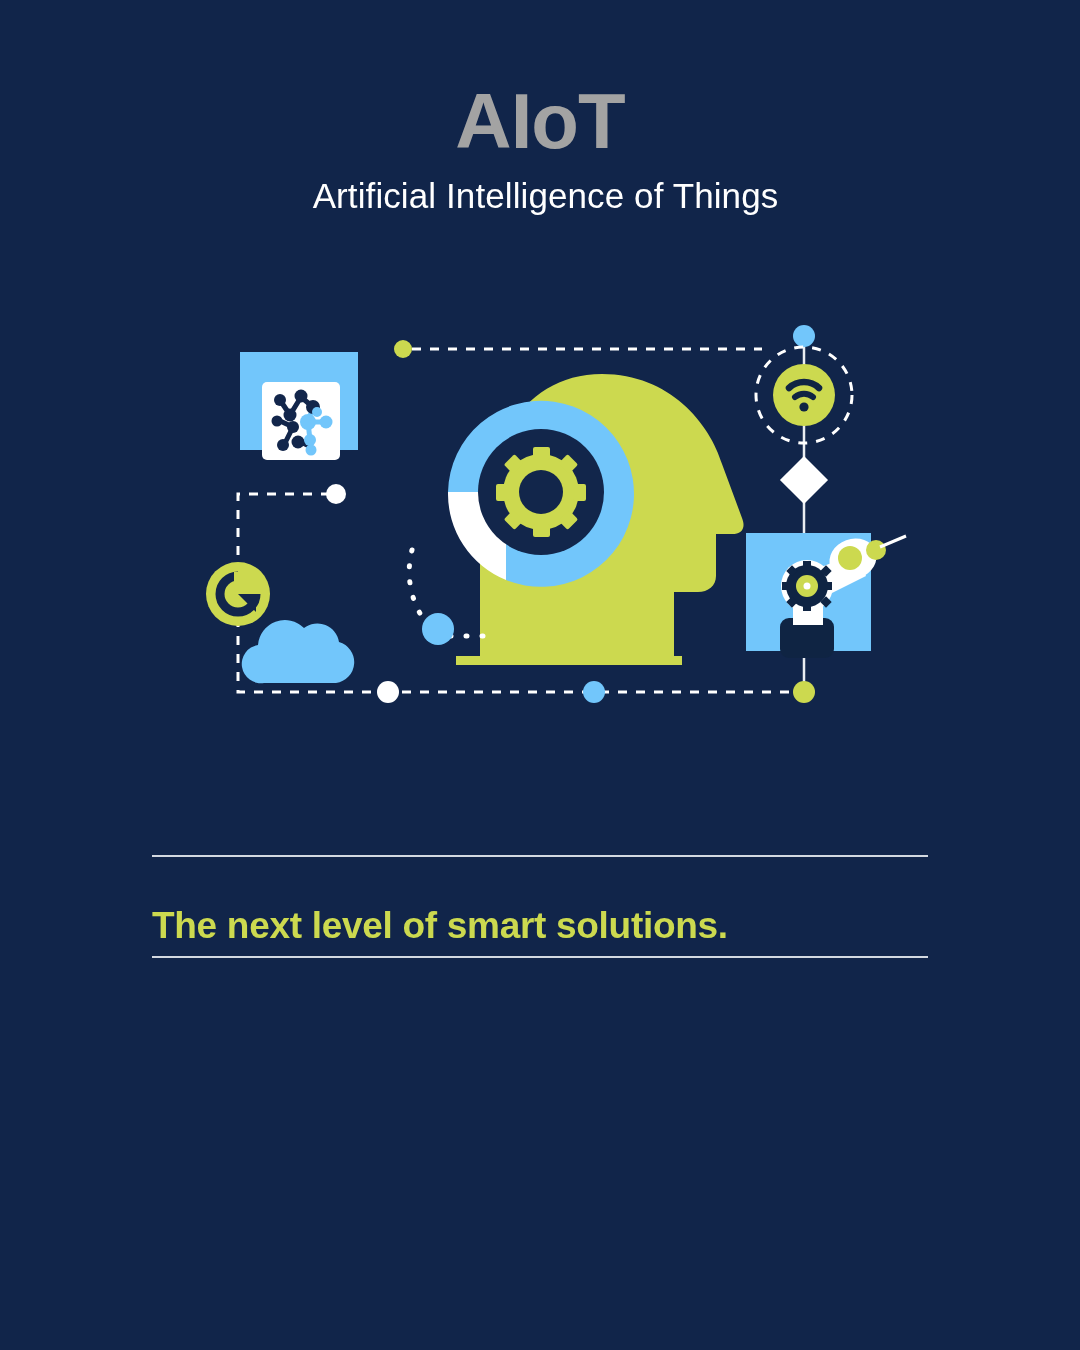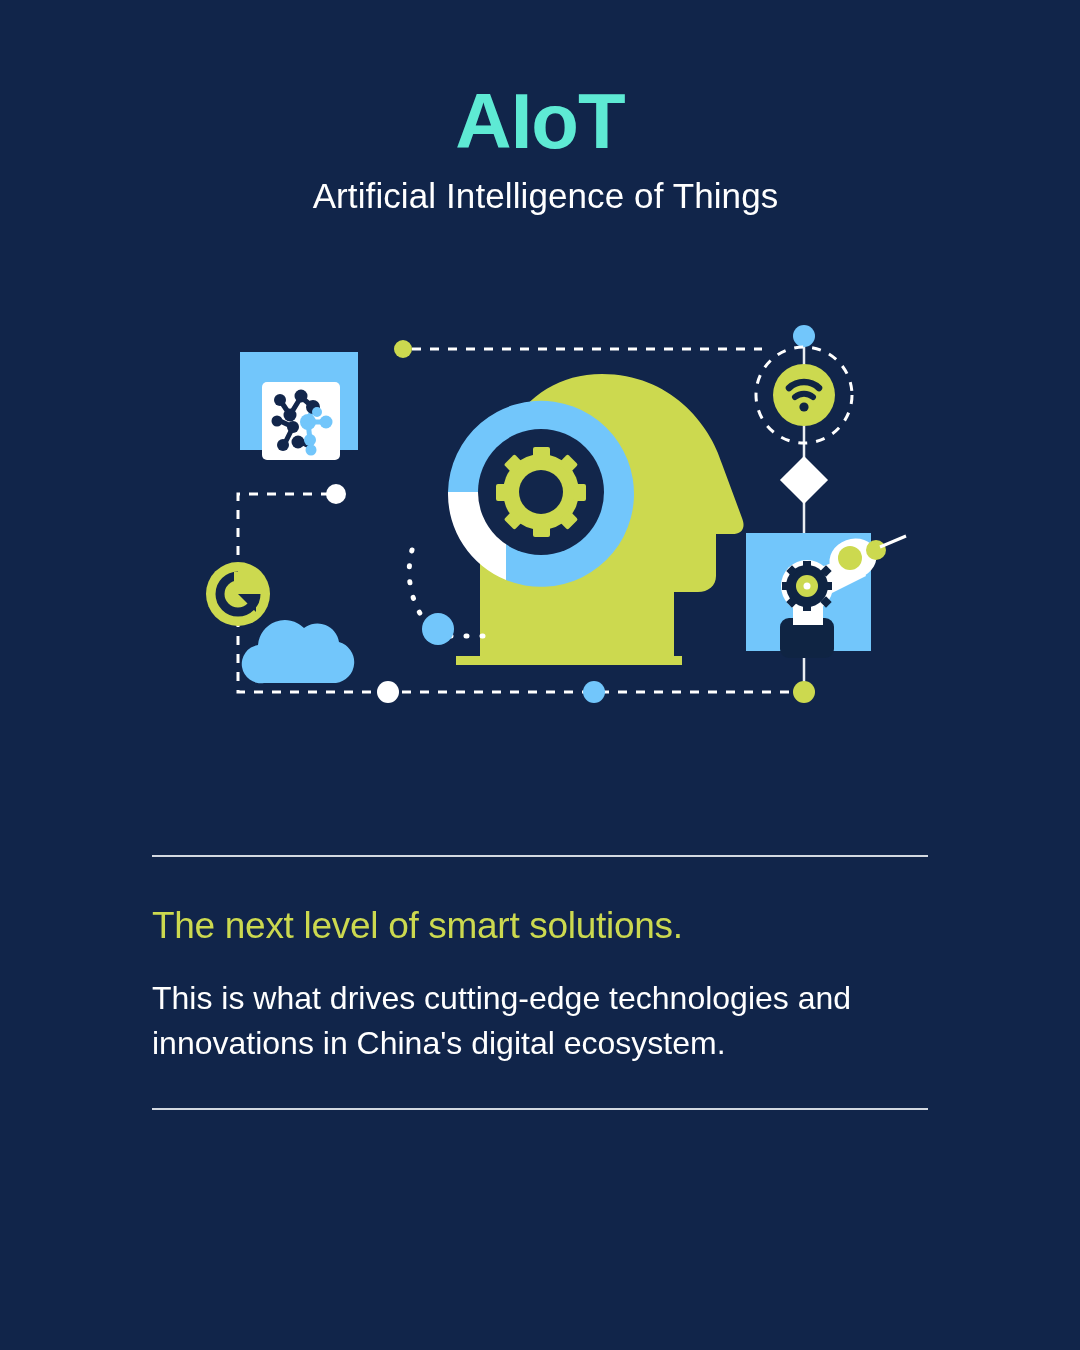--- a/index.html
+++ b/index.html
@@ -24,21 +24,21 @@
   .header {
     position: absolute;
     top: 82px;
     left: 0;
     width: 1080px;
     text-align: center;
   }
   .title {
     font-size: 78px;
     font-weight: bold;
-    color: #5eead4;
+    color: #a3a3a3;
     letter-spacing: -1px;
     line-height: 1.0;
     margin: 0;
   }
   .subtitle {
     font-size: 35px;
     font-weight: normal;
     color: #ffffff;
     margin: 17px 0 0 11px;
     line-height: 1.1;
@@ -70,21 +70,21 @@
     width: 776px;
     height: 2px;
     background: #e9edf2;
     opacity: 0.9;
   }
   .rule.bottom {
     margin-top: 0;
   }
   .headline {
     font-size: 37px;
-    font-weight: normal;
+    font-weight: bold;
     color: #ccd94f;
     margin: 48px 0 8px 0;
     line-height: 1.15;
     letter-spacing: -0.3px;
   }
   .body-text {
     font-size: 32px;
     color: #ffffff;
     margin: 28px 0 42px 0;
     line-height: 1.42;
@@ -273,17 +273,16 @@
       <circle cx="238" cy="392" r="11" fill="#ffffff"></circle>
       <circle cx="444" cy="392" r="11" fill="#72c6fb"></circle>
       <circle cx="654" cy="392" r="11" fill="#ccd94f"></circle>
 
     </svg>
   </div>
 
   <div class="footer">
     <div class="rule"></div>
     <h2 class="headline">The next level of smart solutions.</h2>
-    <p class="body-text">This is what drives cutting-edge technologies and innovations in China's digital ecosystem.</p>
     <div class="rule bottom"></div>
   </div>
 
 </div>
 
 </body></html>

